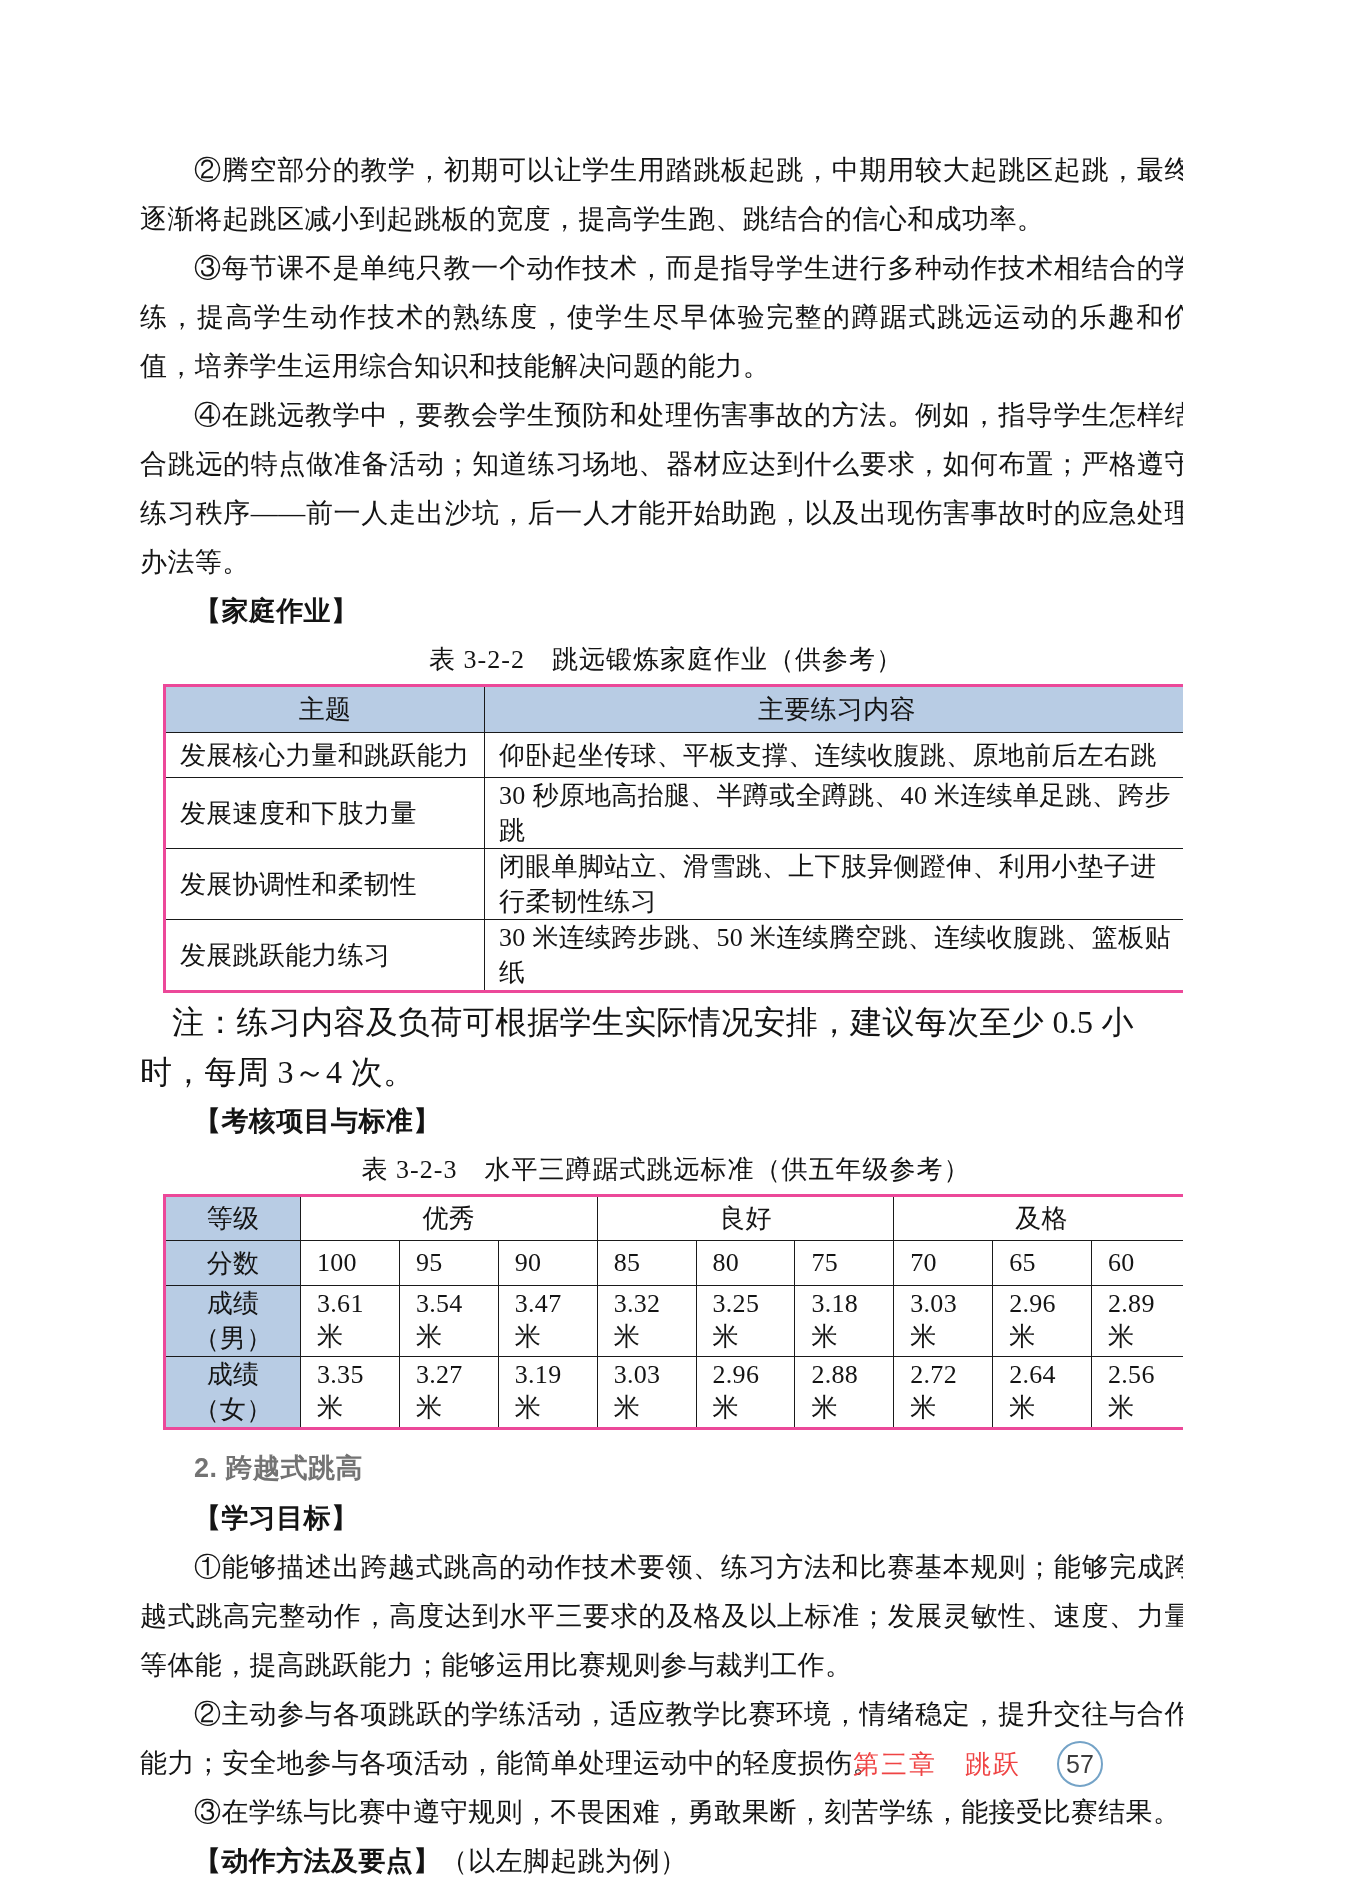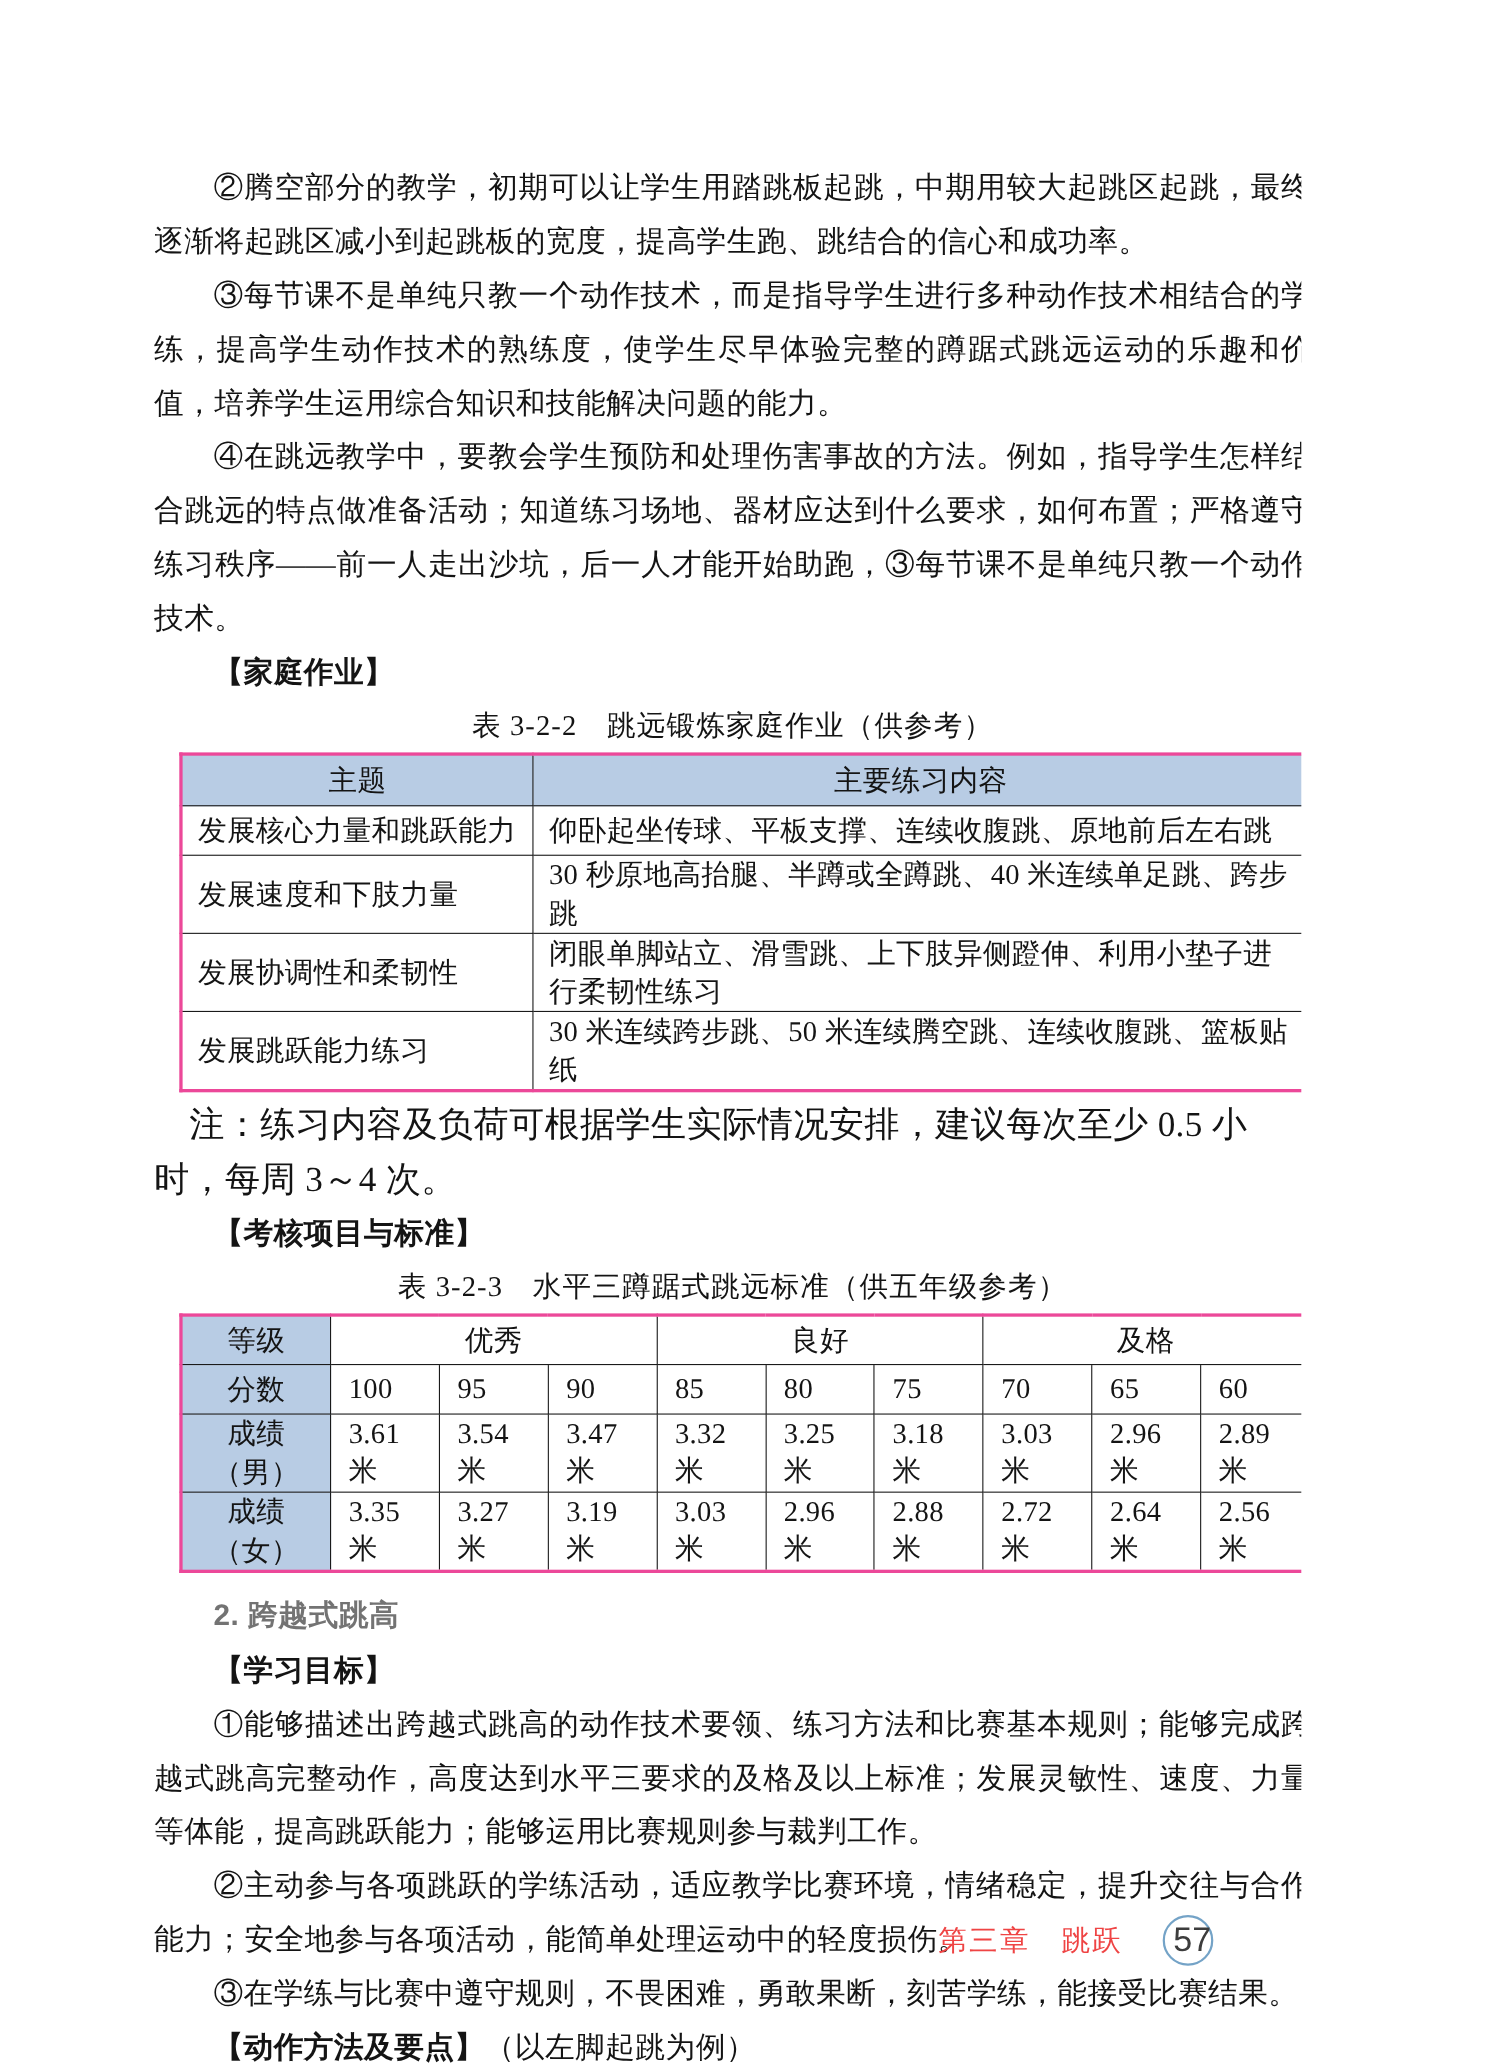--- a/index.html
+++ b/index.html
@@ -46,33 +46,33 @@
     font-family:"Liberation Sans","DejaVu Sans",sans-serif;font-weight:700;
     color:#737373;letter-spacing:0.5px;
   }
   .footer{
     position:absolute;top:1741px;right:80px;display:flex;align-items:center;gap:36px;
     font-family:"Liberation Sans","DejaVu Sans",sans-serif;
   }
   .footer .chapter{color:#ef4444;font-size:26px;letter-spacing:2px;}
   .page-circle{
     width:46px;height:46px;border:2px solid #74a3c7;border-radius:50%;
-    display:flex;align-items:center;justify-content:flex-end;
-    font-size:31px;color:#3d3d3d;box-sizing:border-box;background:#fff;
+    display:flex;align-items:center;justify-content:center;
+    font-size:25px;color:#3d3d3d;box-sizing:border-box;background:#fff;
   }
 </style>
 </head>
 <body>
 
 <div class="page">
   <div class="content">
 
     <p class="body">②腾空部分的教学，初期可以让学生用踏跳板起跳，中期用较大起跳区起跳，最终逐渐将起跳区减小到起跳板的宽度，提高学生跑、跳结合的信心和成功率。</p>
     <p class="body">③每节课不是单纯只教一个动作技术，而是指导学生进行多种动作技术相结合的学练，提高学生动作技术的熟练度，使学生尽早体验完整的蹲踞式跳远运动的乐趣和价值，培养学生运用综合知识和技能解决问题的能力。</p>
-    <p class="body">④在跳远教学中，要教会学生预防和处理伤害事故的方法。例如，指导学生怎样结合跳远的特点做准备活动；知道练习场地、器材应达到什么要求，如何布置；严格遵守练习秩序——前一人走出沙坑，后一人才能开始助跑，③每节课不是单纯只教一个动作技术。</p>
+    <p class="body">④在跳远教学中，要教会学生预防和处理伤害事故的方法。例如，指导学生怎样结合跳远的特点做准备活动；知道练习场地、器材应达到什么要求，如何布置；严格遵守练习秩序——前一人走出沙坑，后一人才能开始助跑，以及出现伤害事故时的应急处理办法等。</p>
 
     <p class="bracket-heading">【家庭作业】</p>
 
     <div class="caption">表 3-2-2　跳远锻炼家庭作业（供参考）</div>
 
     <table class="t1">
       <colgroup>
           <col class="col1">
           <col>
         </colgroup>

